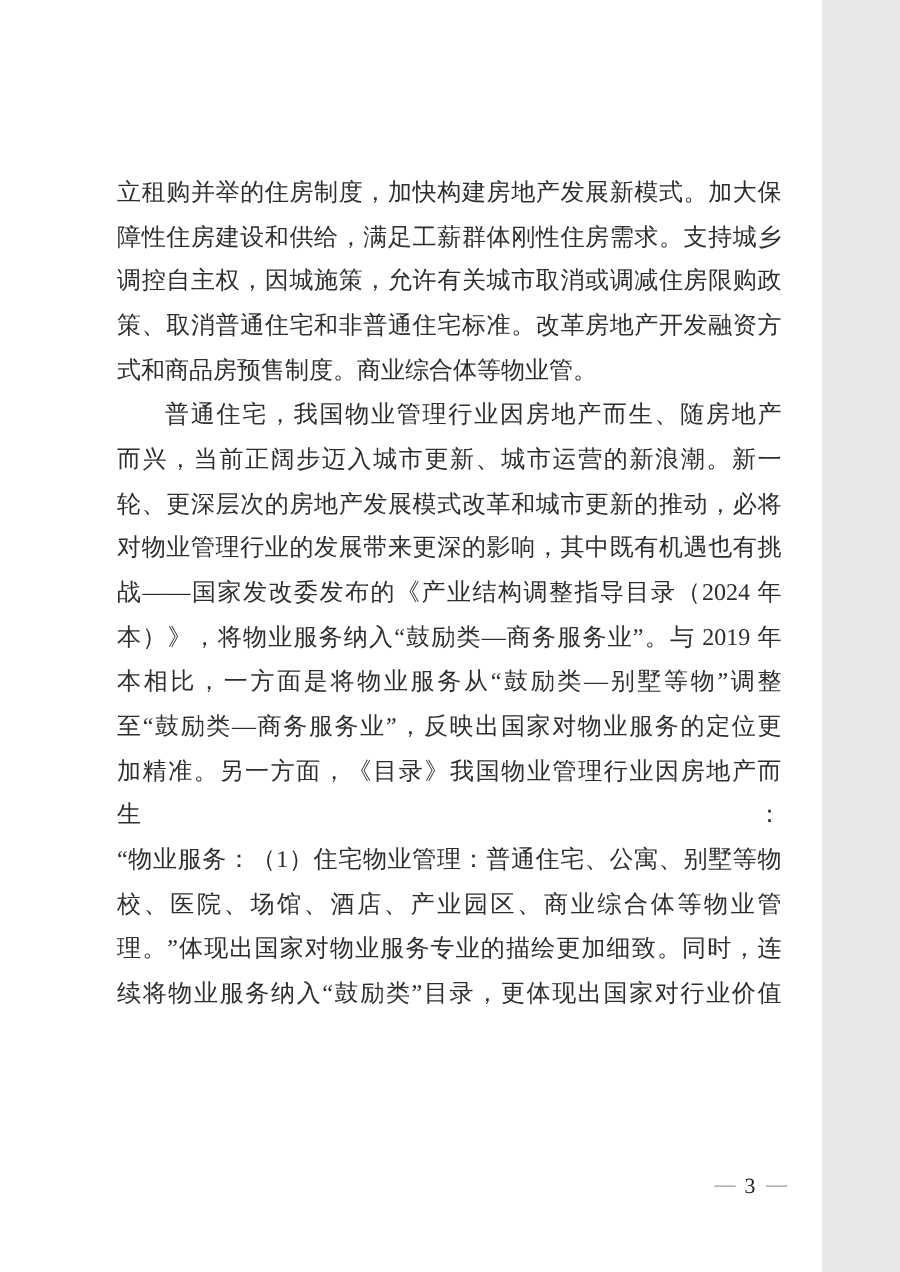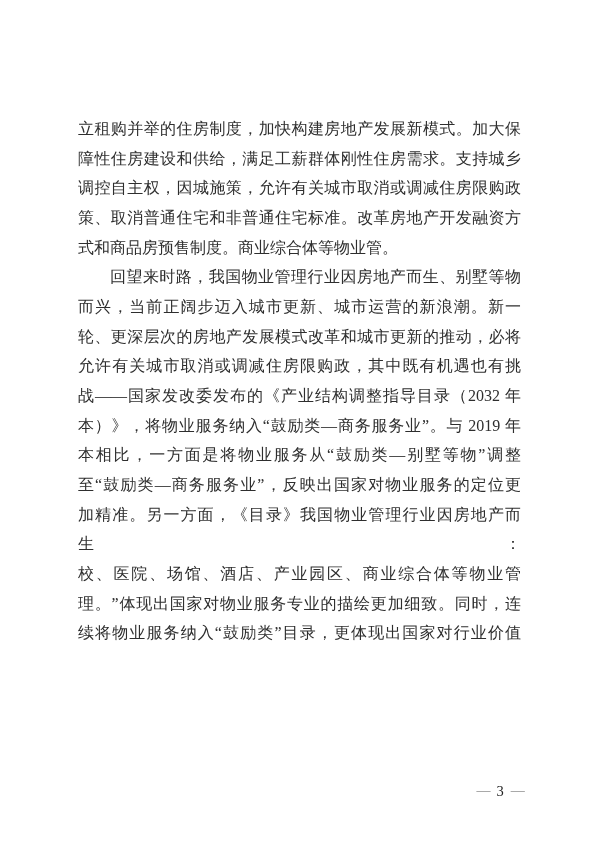--- a/index.html
+++ b/index.html
@@ -2,21 +2,21 @@
 <html><head>
 <meta charset="utf-8">
 <style>
   html, body {
     margin: 0;
     padding: 0;
     background: #e8e8e8;
   }
   .page {
     position: relative;
-    width: 600px;
+    width: 548px;
     height: 848px;
     background: #ffffff;
     font-family: "Liberation Serif", serif;
     overflow: hidden;
   }
   .doc-body {
     position: absolute;
     left: 78px;
     top: 114px;
     width: 443px;
@@ -62,29 +62,30 @@
 
 <div class="page">
 
   <div class="doc-body">
 
   <div class="line">立租购并举的住房制度，加快构建房地产发展新模式。加大保</div>
       <div class="line">障性住房建设和供给，满足工薪群体刚性住房需求。支持城乡</div>
       <div class="line">调控自主权，因城施策，允许有关城市取消或调减住房限购政</div>
       <div class="line">策、取消普通住宅和非普通住宅标准。改革房地产开发融资方</div>
       <div class="line para-end">式和商品房预售制度。商业综合体等物业管。</div>
-      <div class="line indent">回望来时路，我国物业管理行业因房地产而生、别墅等物</div>
+      <div class="line indent">普通住宅，我国物业管理行业因房地产而生、随房地产</div>
       <div class="line">而兴，当前正阔步迈入城市更新、城市运营的新浪潮。新一</div>
       <div class="line">轮、更深层次的房地产发展模式改革和城市更新的推动，必将</div>
-      <div class="line">允许有关城市取消或调减住房限购政，其中既有机遇也有挑</div>
-      <div class="line">战——国家发改委发布的《产业结构调整指导目录（2032 年</div>
+      <div class="line">对物业管理行业的发展带来更深的影响，其中既有机遇也有挑</div>
+      <div class="line">战——国家发改委发布的《产业结构调整指导目录（2024 年</div>
       <div class="line">本）》，将物业服务纳入“鼓励类—商务服务业”。与 2019 年</div>
       <div class="line">本相比，一方面是将物业服务从“鼓励类—别墅等物”调整</div>
       <div class="line">至“鼓励类—商务服务业”，反映出国家对物业服务的定位更</div>
       <div class="line">加精准。另一方面，《目录》我国物业管理行业因房地产而生：</div>
+      <div class="line">“物业服务：（1）住宅物业管理：普通住宅、公寓、别墅等物</div>
       <div class="line">校、医院、场馆、酒店、产业园区、商业综合体等物业管</div>
       <div class="line">理。”体现出国家对物业服务专业的描绘更加细致。同时，连</div>
       <div class="line">续将物业服务纳入“鼓励类”目录，更体现出国家对行业价值</div>
     </div>
 
   <div class="footer">
     <span class="dash">—</span>
     <span class="num">3</span>
     <span class="dash">—</span>
   </div>

